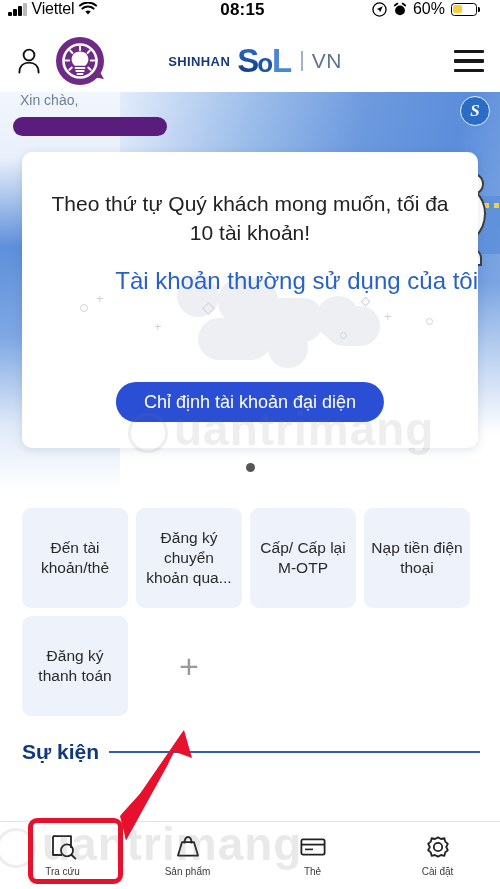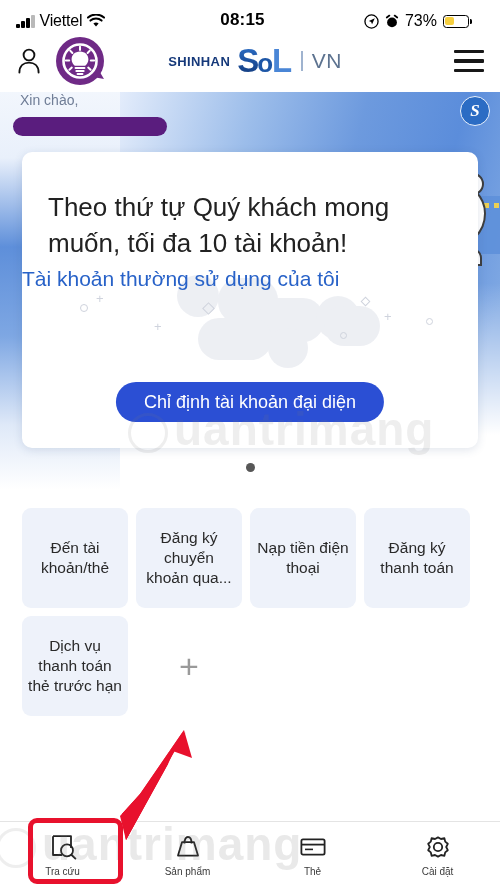--- a/index.html
+++ b/index.html
@@ -8,21 +8,21 @@
     font-family:"Liberation Sans", sans-serif;
     background:#ffffff;
     overflow:hidden;
     position:relative;
   }
   #app { position:relative; width:500px; height:889px; background:#fff; overflow:hidden; }
 
   
   .statusbar {
     position:absolute; top:0; left:0; width:485px; height:30px;
-    display:flex; align-items:flex-end; padding:0 16px;
+    display:flex; align-items:flex-start; padding:0 8px;
     font-size:17px; font-weight:bold; color:#000;
     z-index:40;
   }
   .sb-left { display:flex; align-items:center; gap:5px; }
   .signal { display:flex; align-items:flex-end; gap:1.5px; height:13px; }
   .signal i { display:block; width:3.5px; background:#000; border-radius:1px; }
   .signal i:nth-child(1){ height:4px; }
   .signal i:nth-child(2){ height:7px; }
   .signal i:nth-child(3){ height:10px; }
   .signal i:nth-child(4){ height:13px; background:#b9b9b9; }
@@ -184,25 +184,25 @@
   .sparkles { position:absolute; inset:0; }
   .spk { position:absolute; color:#cfd3dd; font-size:13px; line-height:1; }
   .spk.ring {
     width:8px; height:8px; border:1.5px solid #cfd3dd; border-radius:50%;
   }
   .spk.dia {
     width:9px; height:9px; border:1.5px solid #cfd3dd; transform:rotate(45deg);
   }
   .promo-text {
     position:absolute; top:38px; left:26px; right:26px;
-    text-align:left; font-size:26px; line-height:1.38; color:#222;
+    text-align:center; font-size:21px; line-height:1.38; color:#222;
   }
   .promo-link {
     position:absolute; top:115px; left:0; right:0;
-    text-align:left; font-size:21px; color:#2862c8;
+    text-align:right; font-size:24px; color:#2862c8;
   }
   .promo-btn {
     position:absolute; bottom:26px; left:50%; transform:translateX(-50%);
     background:#2b4fd4; color:#fff; border:none; border-radius:22px;
     height:40px; padding:0 28px; font-size:18px; cursor:pointer;
     font-family:"Liberation Sans", sans-serif; white-space:nowrap;
   }
   .dots { position:absolute; top:458px; left:0; width:500px; text-align:center; z-index:28; }
   .dots i { display:inline-block; width:9px; height:9px; border-radius:50%; background:#575757; }
 
@@ -351,21 +351,21 @@
     <div class="sb-center">08:15</div>
     <div class="sb-right">
       <svg width="15" height="15" viewBox="0 0 16 16">
         <circle cx="8" cy="8" r="7" stroke="#000" stroke-width="1.4" fill="none"></circle>
         <path d="M11.5 4.6 L5.2 7.4 L7.6 8.4 L8.6 10.8 Z" fill="#000"></path>
       </svg>
       <svg width="14" height="15" viewBox="0 0 16 16">
         <circle cx="8" cy="9" r="5.6" fill="#000"></circle>
         <path d="M2 3.4 L5 1.2 M14 3.4 L11 1.2" stroke="#000" stroke-width="2" stroke-linecap="round"></path>
       </svg>
-      <span class="batt-pct">73%</span>
+      <span class="batt-pct">60%</span>
       <span class="batt">
           <span style="width: 41%; background: rgb(246, 207, 63);"></span>
         </span>
     </div>
   </div>
 
   <div class="appbar">
     <svg class="person-icon" viewBox="0 0 26 28">
       <circle cx="13" cy="8" r="5.4" stroke="#111" stroke-width="1.9" fill="none"></circle>
       <path d="M3.4 25.6 C 3.4 18.6 8 15.6 13 15.6 C 18 15.6 22.6 18.6 22.6 25.6" stroke="#111" stroke-width="1.9" fill="none" stroke-linecap="round"></path>
@@ -433,26 +433,30 @@
     </div>
     <div class="promo-text">Theo thứ tự Quý khách mong muốn, tối đa 10 tài khoản!</div>
     <div class="promo-link">Tài khoản thường sử dụng của tôi</div>
     <button class="promo-btn">Chỉ định tài khoản đại diện</button>
   </div>
   <div class="dots"><i></i></div>
 
   <div class="shortcuts">
     <div class="tile">Đến tài khoản/thẻ</div>
     <div class="tile">Đăng ký chuyển khoản qua...</div>
+    <div class="tile">Cấp/ Cấp lại M-OTP</div>
     <div class="tile">Nạp tiền điện thoại</div>
     <div class="tile">Đăng ký thanh toán</div>
-    <div class="tile">Dịch vụ thanh toán thẻ trước hạn</div>
     <div class="tile add">+</div>
   </div>
 
+  <div class="events">
+    <h2>Sự kiện</h2>
+    <span class="rule"></span>
+  </div>
 
   <div class="wm wm1">
     <span class="circ"></span><span>uantrimang</span>
   </div>
   <div class="wm wm2">
     <span class="circ"></span><span>uantrimang</span>
   </div>
 
   <div class="bottomnav">
     <div class="nav-item">

